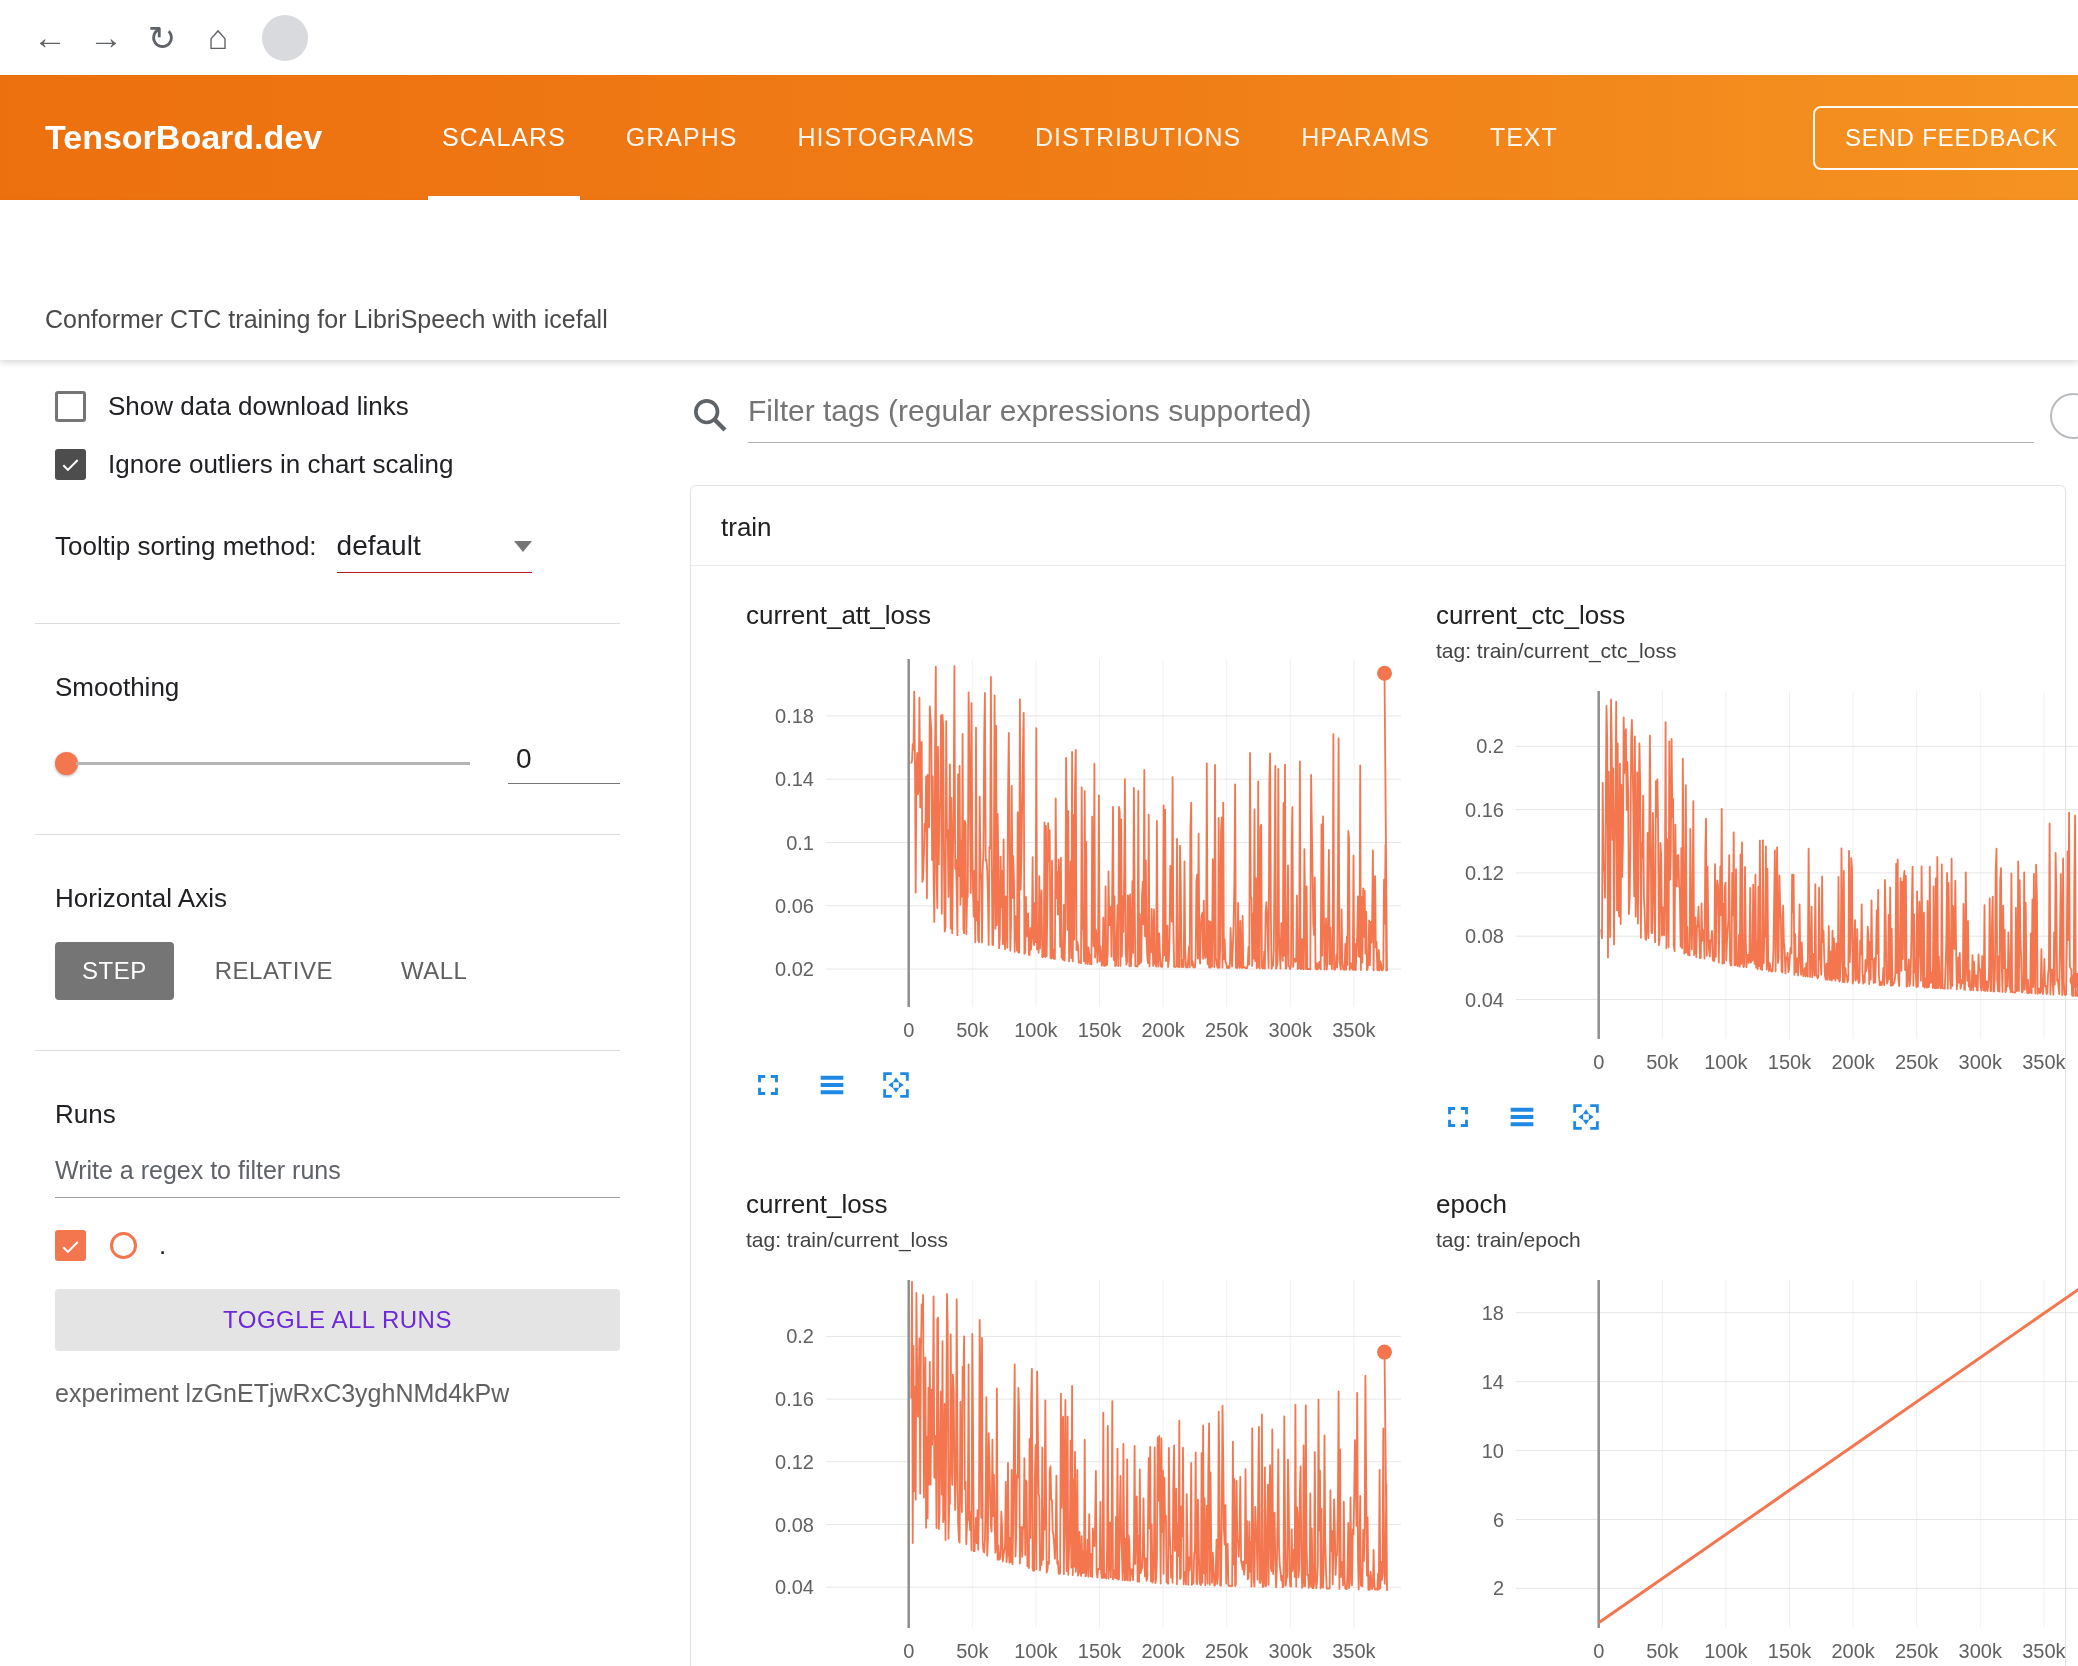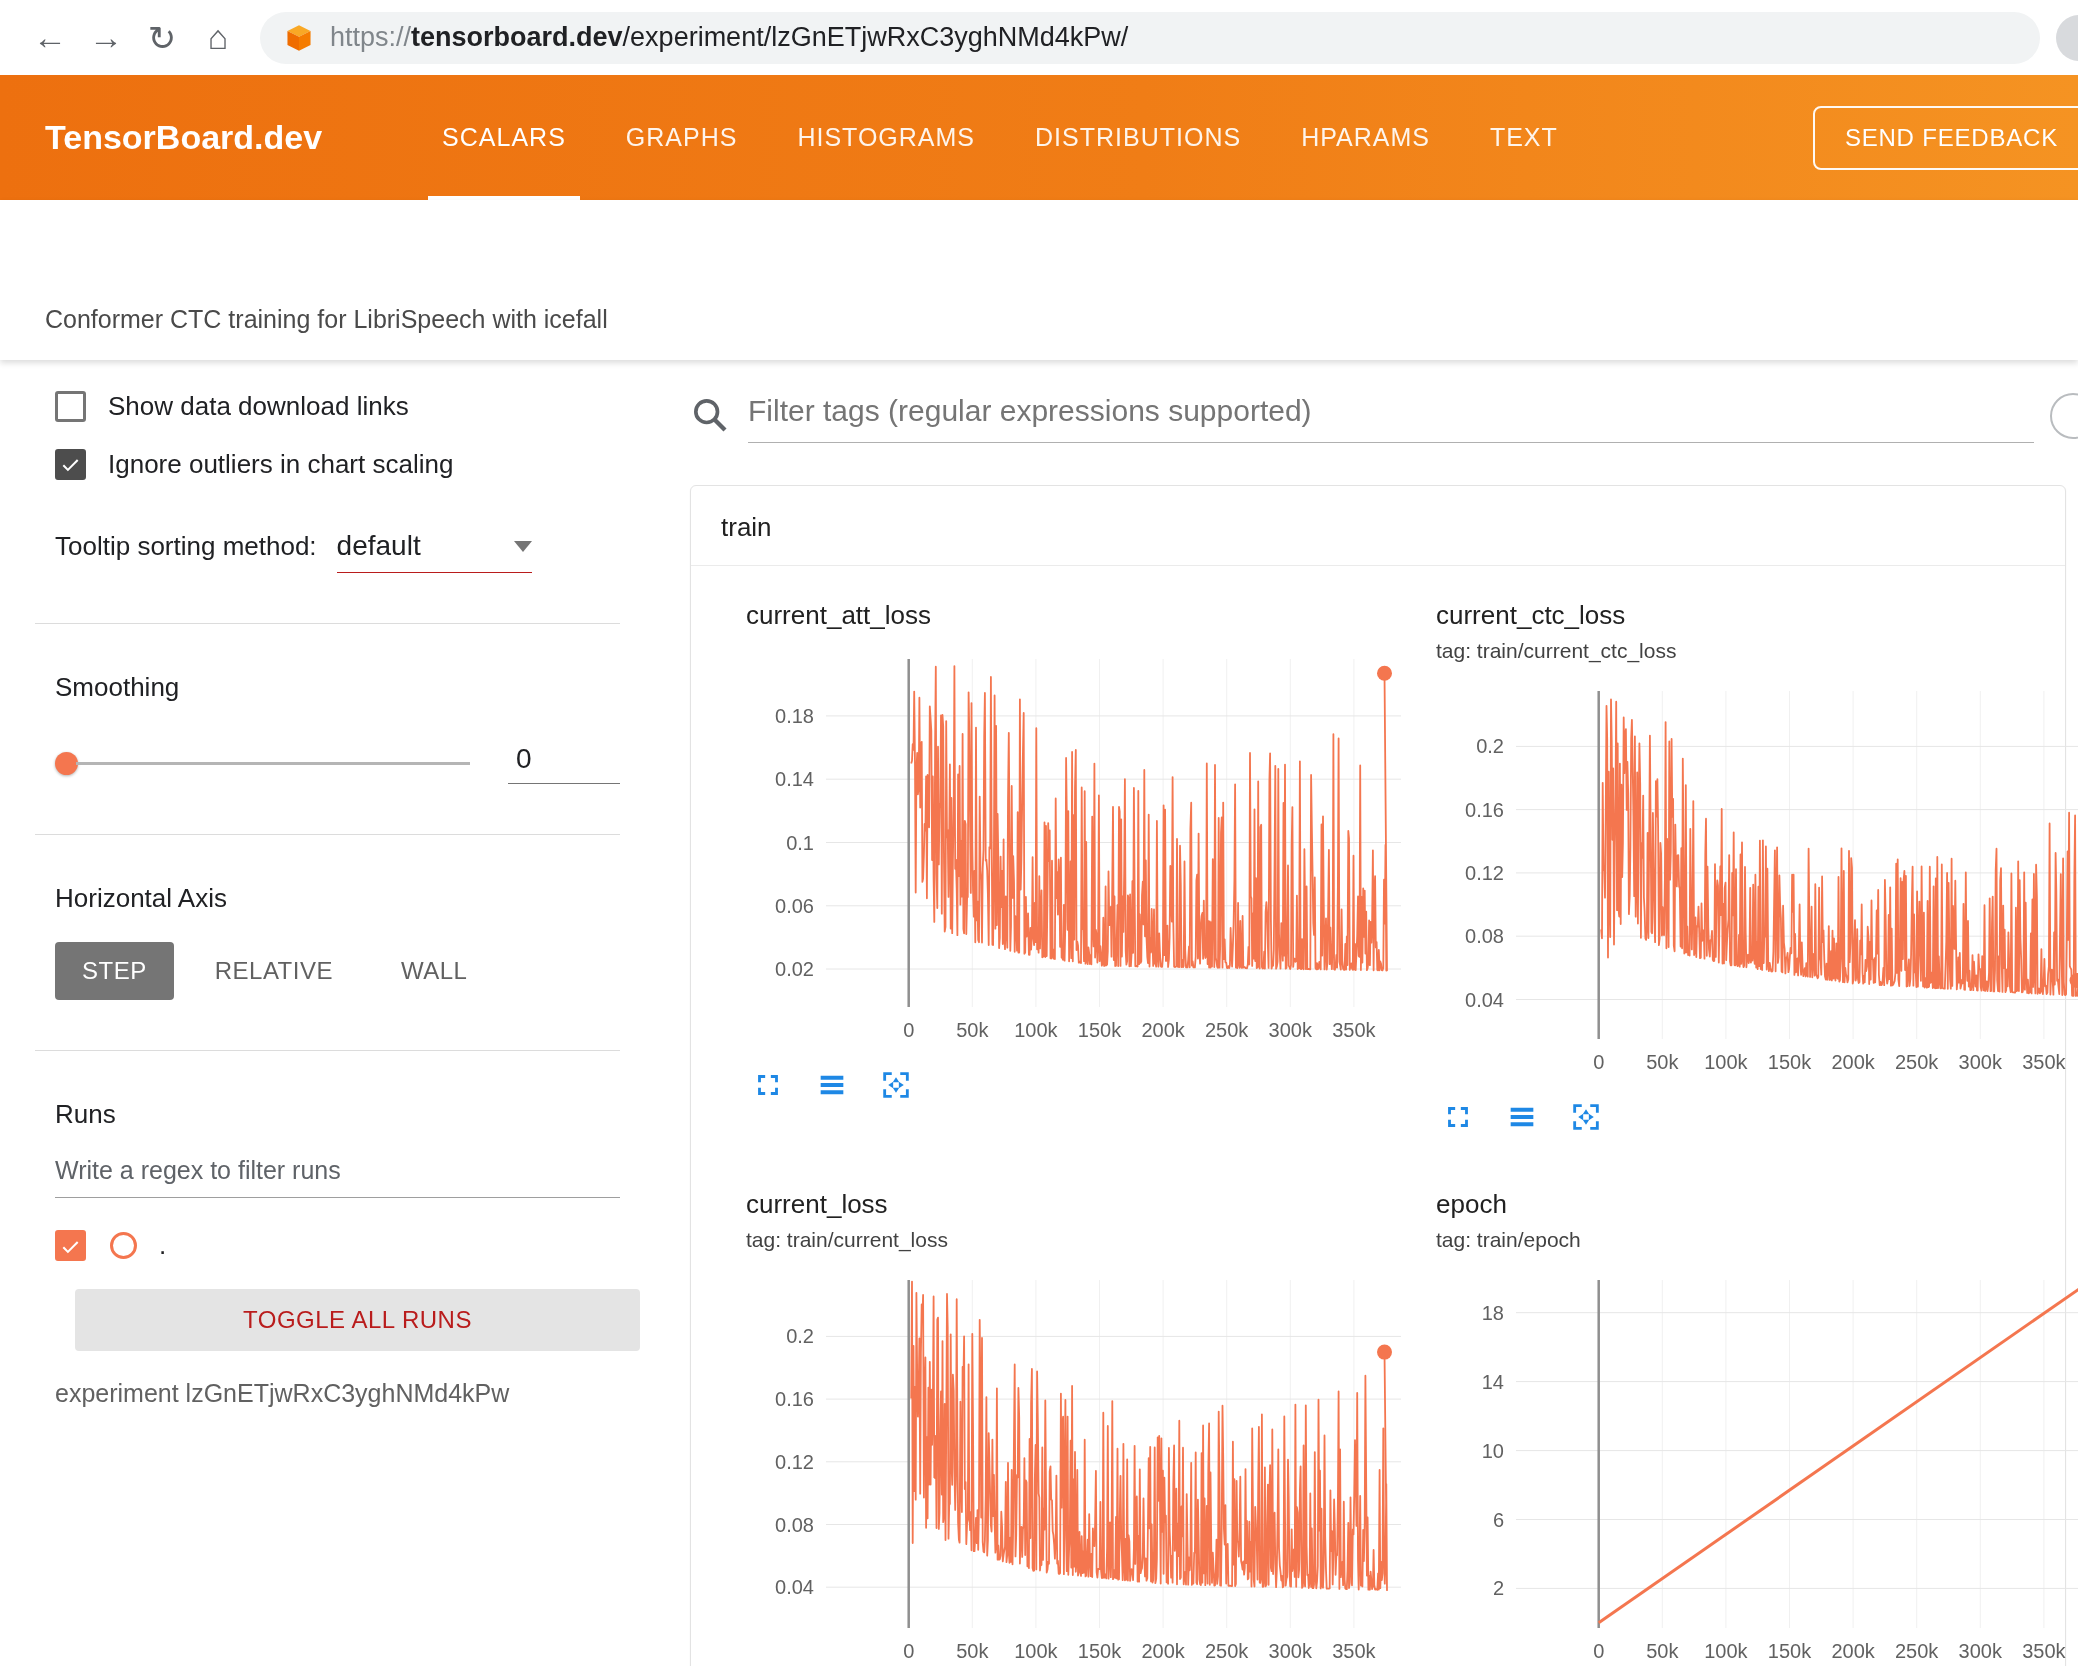--- a/index.html
+++ b/index.html
@@ -62,22 +62,22 @@
   .axis-btns { display:flex; margin-top:28px; }
   .axis-btn { font-size:24px; letter-spacing:.5px; color:#616161; padding:15px 27px; border-radius:4px; cursor:pointer; }
   .axis-btn.active { background:#757575; color:#fff; }
   .axis-btn + .axis-btn { margin-left:14px; }
   .runs-input { width:100%; border:none; outline:none; border-bottom:1px solid #9e9e9e; font-size:25px;
                 padding:20px 0 12px 0; margin-top:6px; color:#b91c1c; background:transparent; font-family:"Liberation Sans",sans-serif; }
   .runs-input::placeholder { color:#5f6368; }
   .run-row { display:flex; align-items:center; margin-top:32px; }
   .run-swatch { width:27px; height:27px; border-radius:50%; border:3px solid #f4764f; margin-left:24px; }
   .run-name { font-size:26px; color:#202124; margin-left:22px; }
-  .toggle-btn { margin-top:28px; width:565px; background:#e4e4e4; color:#b91c1c; font-size:24px; letter-spacing:.5px;
-                text-align:center; padding:17px 0; border-radius:4px; cursor:pointer;margin-left:20px; }
+  .toggle-btn { margin-top:28px; width:565px; background:#e4e4e4; color:#6d28d9; font-size:24px; letter-spacing:.5px;
+                text-align:center; padding:17px 0; border-radius:4px; cursor:pointer; }
   .experiment-txt { margin-top:28px; font-size:25px; color:#616161; }
 
   
   .main { flex:1; padding:28px 12px 0 35px; min-width:0; }
   .filter-row { display:flex; align-items:flex-end; }
   .search-ic { width:40px; height:40px; margin:0 18px 8px 0; flex:0 0 auto; }
   .filter-input { flex:1; border:none; outline:none; border-bottom:1px solid #b0b0b0; font-size:30px;
                   padding:6px 0 14px 0; color:#202124; background:transparent; font-family:"Liberation Sans",sans-serif; }
   .filter-input::placeholder { color:#757575; }
   .refresh-circle { width:46px; height:46px; border-radius:50%; border:2px solid #b9bcbf; margin:0 -30px 4px 16px; flex:0 0 auto; }
@@ -96,30 +96,20 @@
 </head>
 <body>
 
 <div id="app">
 
   <div class="chrome">
     <div class="nav-ic">←</div>
     <div class="nav-ic">→</div>
     <div class="nav-ic">↻</div>
     <div class="nav-ic">⌂</div>
-    <div class="url-bar">
-      <svg class="favicon" viewBox="0 0 26 26">
-        <polygon points="3,7 13,2 23,7 13,12" fill="#f9a825"></polygon>
-        <polygon points="3,7 13,12 13,24 3,19" fill="#ef6c00"></polygon>
-        <polygon points="23,7 13,12 13,24 23,19" fill="#f57c00"></polygon>
-      </svg>
-      <span class="scheme">https://</span>
-        <span class="domain">tensorboard.dev</span>
-        <span class="path">/experiment/lzGnETjwRxC3yghNMd4kPw/</span>
-    </div>
     <div class="avatar"></div>
   </div>
 
   <div class="tb-header">
     <div class="tb-logo">TensorBoard.dev</div>
     <div class="tb-tabs">
       <div class="tb-tab active">SCALARS</div>
       <div class="tb-tab">GRAPHS</div>
       <div class="tb-tab">HISTOGRAMS</div>
       <div class="tb-tab">DISTRIBUTIONS</div>

